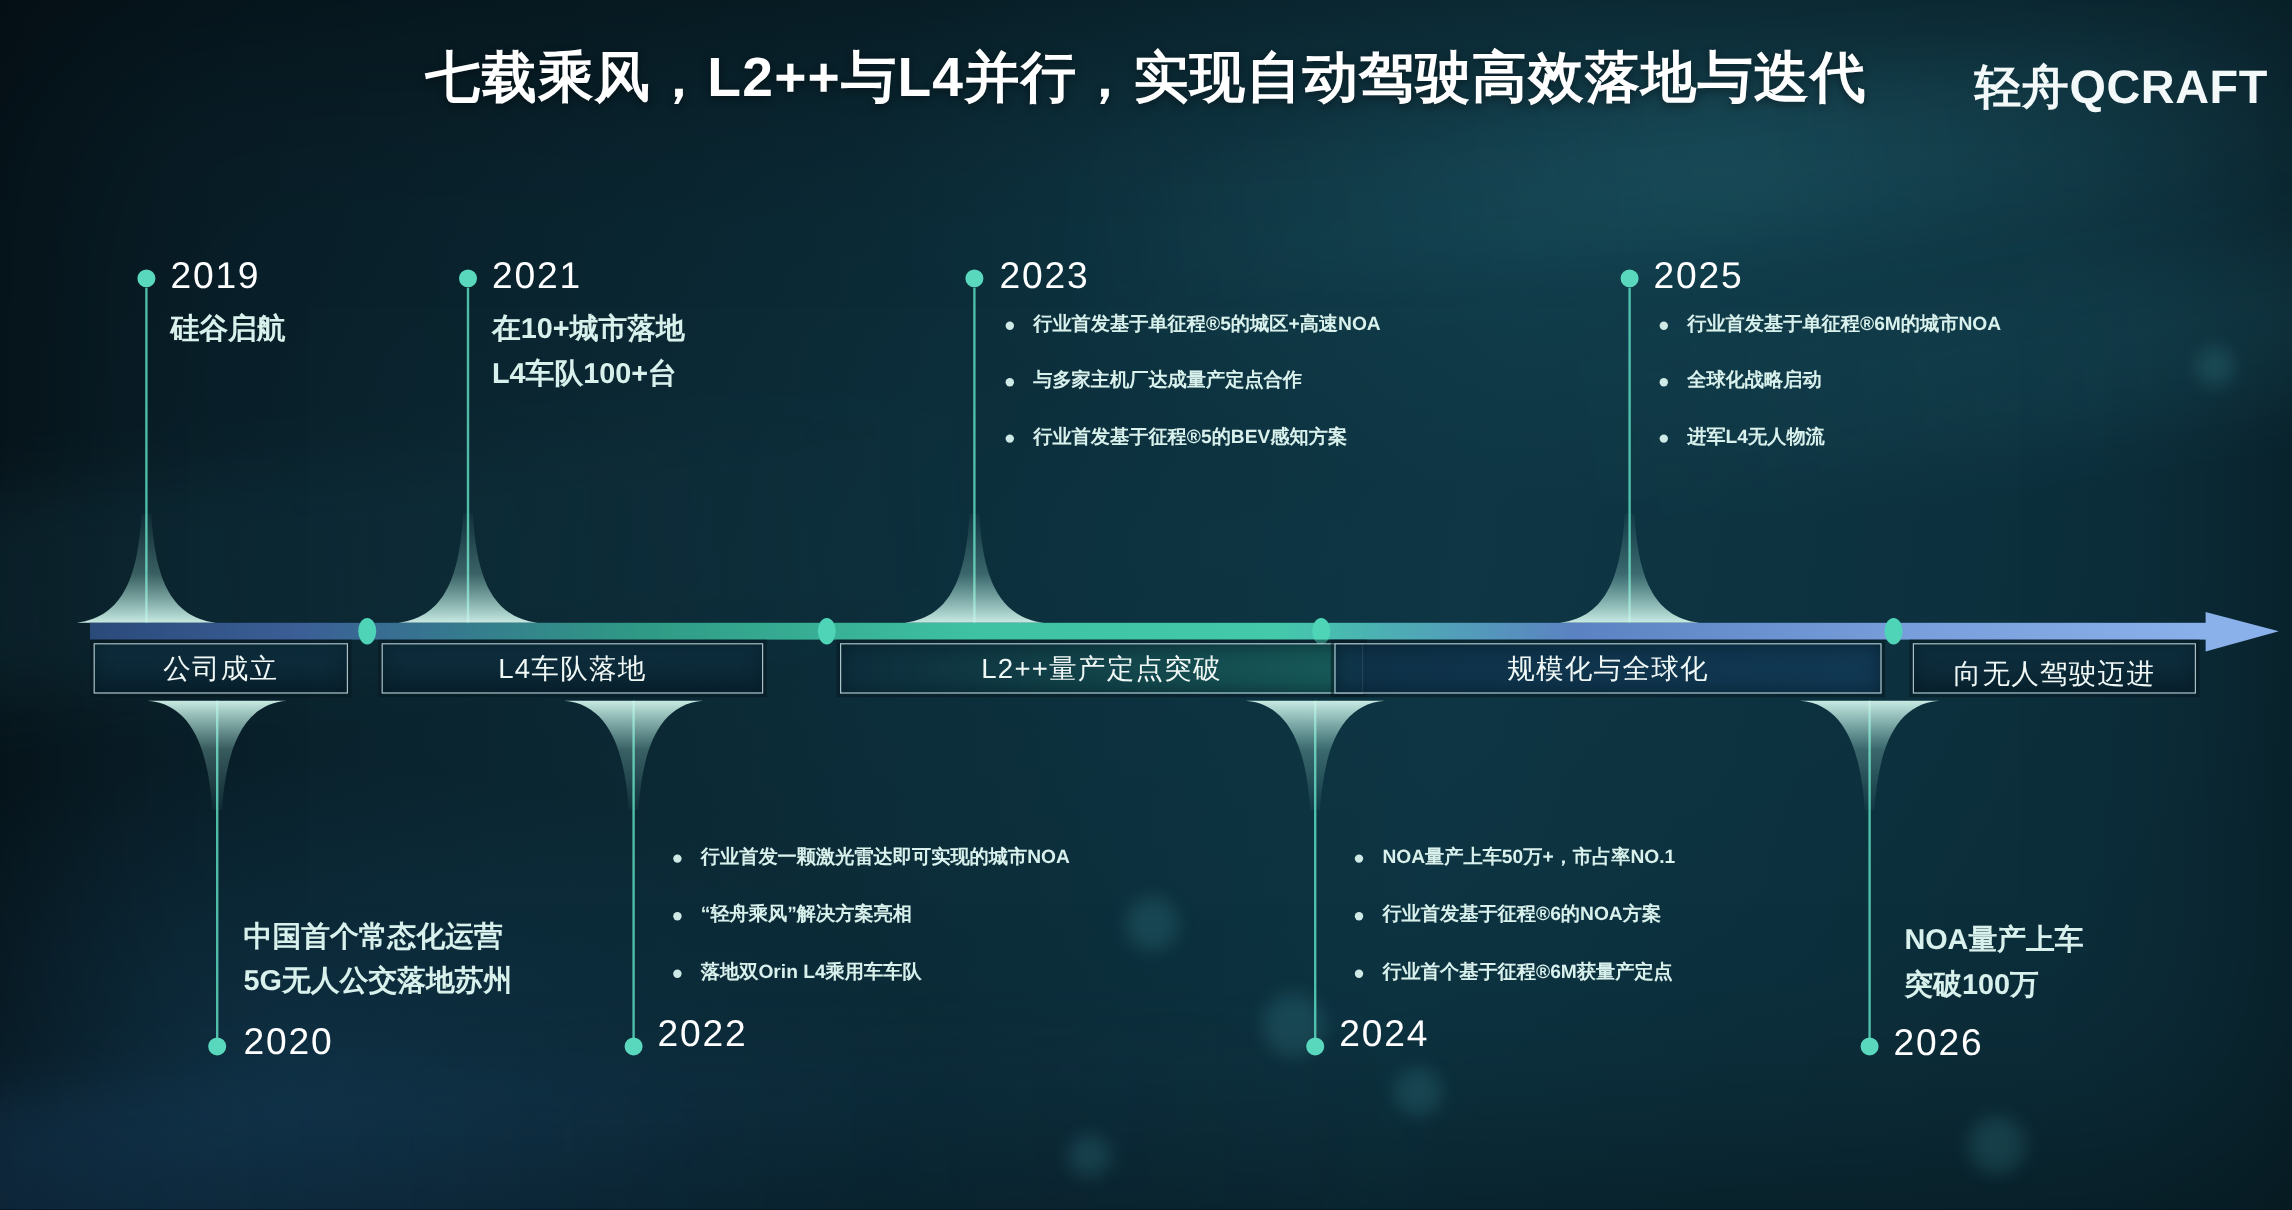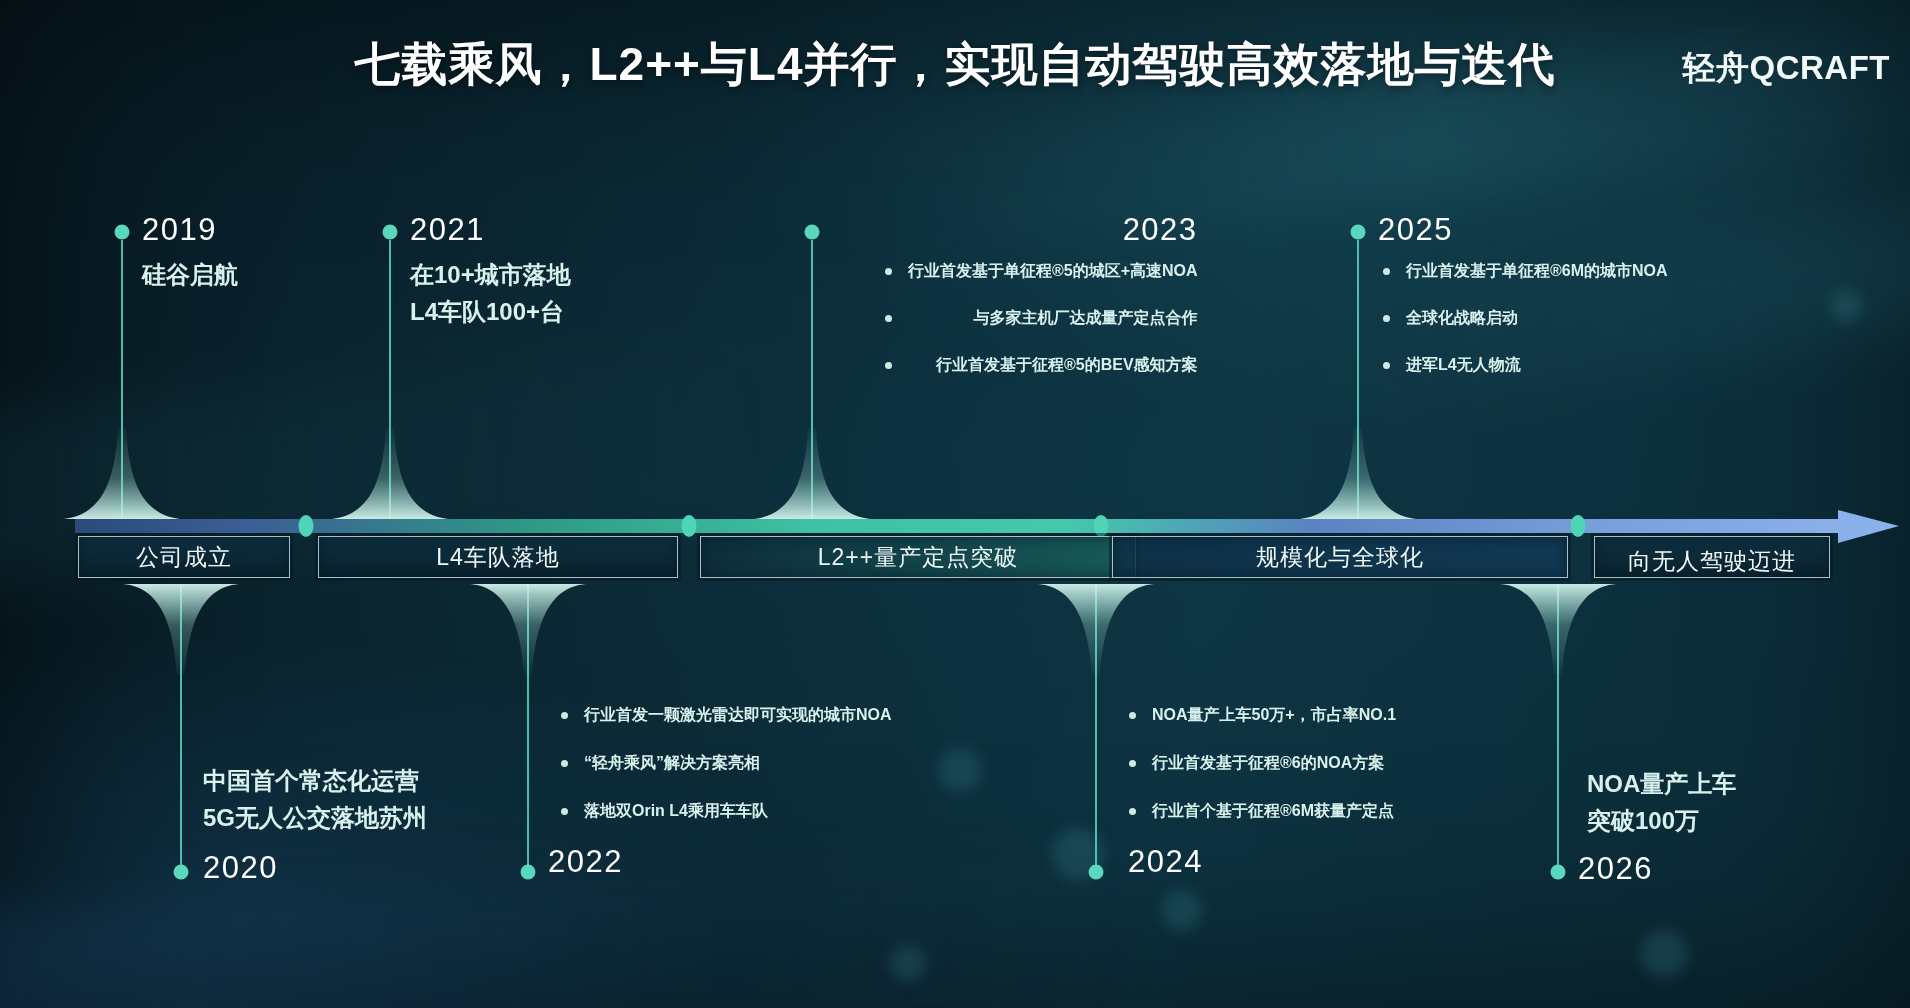--- a/index.html
+++ b/index.html
@@ -16,57 +16,57 @@
   }
   .streak{position:absolute;filter:blur(26px);pointer-events:none;}
   .streak.s1{top:70px;left:880px;width:1100px;height:130px;transform:rotate(-7deg);background:linear-gradient(90deg,transparent,rgba(70,160,175,0.12),transparent);}
   .streak.s2{top:380px;left:-120px;width:950px;height:170px;transform:rotate(-5deg);background:linear-gradient(90deg,rgba(40,110,130,0.14),transparent);}
   .streak.s3{top:880px;left:-40px;width:1250px;height:170px;transform:rotate(-3deg);background:linear-gradient(90deg,rgba(40,100,160,0.22),rgba(30,80,130,0.10),transparent);}
   .streak.s4{top:250px;left:1300px;width:700px;height:120px;transform:rotate(-9deg);background:linear-gradient(90deg,transparent,rgba(60,150,170,0.10));}
   .bokeh{position:absolute;border-radius:50%;filter:blur(7px);pointer-events:none;background:rgba(90,190,200,0.16);}
 
   .title{position:absolute;top:34px;left:0;width:1910px;text-align:center;
     font-size:46px;font-weight:700;color:#ffffff;letter-spacing:1px;text-shadow:0 2px 8px rgba(0,0,0,0.45);}
-  .logo{position:absolute;top:46px;right:48px;font-size:33px;font-weight:700;color:#f2f9f8;letter-spacing:0.5px;}
+  .logo{position:absolute;top:46px;right:48px;font-size:39px;font-weight:700;color:#f2f9f8;letter-spacing:0.5px;}
 
   .gfx{position:absolute;left:0;top:0;pointer-events:none;}
 
   .phase{position:absolute;top:536px;height:42px;box-sizing:border-box;
     border:1px solid rgba(186,208,214,0.9);
     box-shadow:0 0 0 3px rgba(6,22,30,0.5), inset 0 0 14px rgba(5,24,34,0.65);
     display:flex;align-items:center;justify-content:center;
     font-size:23px;color:#f0f8f6;letter-spacing:1px;
     background:linear-gradient(180deg,rgba(15,49,66,0.88),rgba(9,33,46,0.88));}
   .phase.p1{left:78px;width:212px;}
-  .phase.p2{left:318px;width:360px;}
+  .phase.p2{left:318px;width:318px;}
   .phase.p3{left:700px;width:436px;background:linear-gradient(90deg,rgba(13,45,60,0.9),rgba(27,106,98,0.72));}
   .phase.p4{left:1112px;width:456px;background:linear-gradient(90deg,rgba(14,48,72,0.86),rgba(18,58,88,0.8));}
   .phase.p5{left:1594px;width:236px;align-items:flex-end;}
 
   .milestone{position:absolute;}
   .milestone .year{font-size:31px;font-weight:400;color:#ffffff;letter-spacing:1.5px;margin-bottom:8px;}
   .m-line{font-size:24px;font-weight:700;color:#d9f1ec;line-height:37px;white-space:nowrap;}
   .bullets{list-style:none;margin:0;padding:0;}
   .bullets li{position:relative;padding-left:28px;margin-bottom:17px;
     font-size:16px;font-weight:700;color:#d9f1ec;line-height:30px;white-space:nowrap;}
   .bullets.wide li{margin-bottom:18px;}
   .b-dot{position:absolute;left:5px;top:12px;width:7px;height:7px;border-radius:50%;background:#cfeae6;}
 
   .ms-2019{left:142px;top:212px;}
   .ms-2021{left:410px;top:212px;}
-  .ms-2023{left:880px;top:212px;text-align:right;}
+  .ms-2023{left:833px;top:212px;}
   .ms-2025{left:1378px;top:212px;}
   .ms-2020{left:203px;top:762px;}
   .ms-2020 .year{margin:14px 0 0 0;}
   .ms-2022{left:548px;top:700px;}
   .ms-2022 .bullets{margin-left:8px;}
   .ms-2022 .year{margin:6px 0 0 0;}
   .ms-2024{left:1116px;top:700px;}
   .ms-2024 .bullets{margin-left:8px;}
-  .ms-2024 .year{margin:6px 0 0 12px;}
+  .ms-2024 .year{margin:6px 0 0 0;}
   .ms-2026{left:1578px;top:765px;}
   .ms-2026 .m-line{margin-left:9px;}
   .ms-2026 .year{margin:12px 0 0 0;}
 </style>
 </head>
 <body>
 
 <div class="canvas">
 
   <div class="streak s1"></div>

